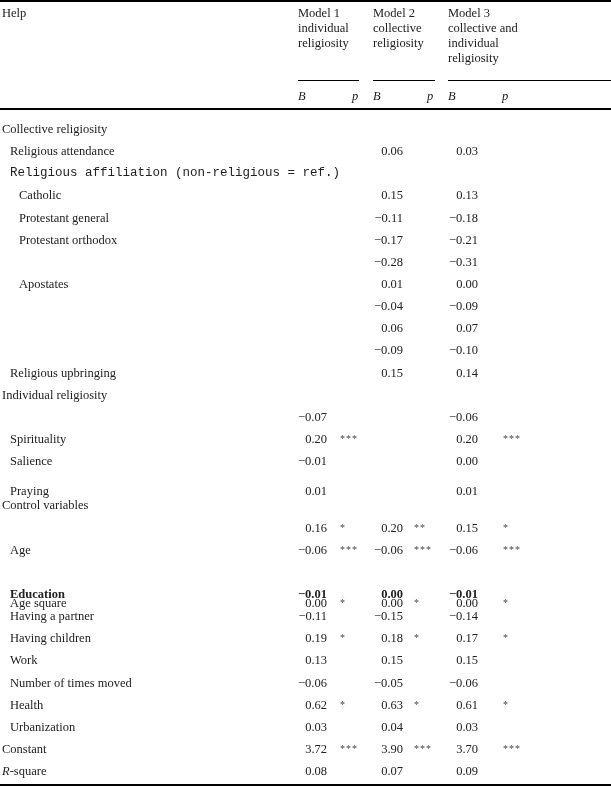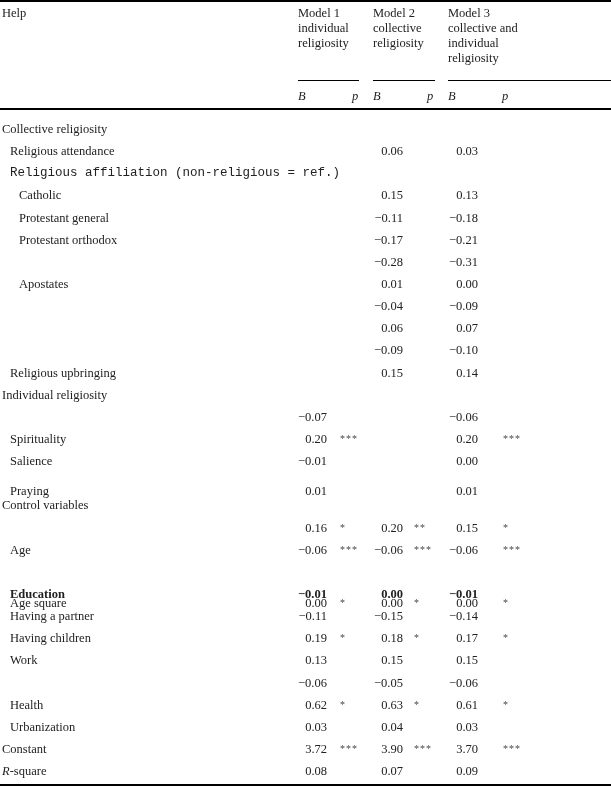--- a/index.html
+++ b/index.html
@@ -276,20 +276,21 @@
     <div class="row" style="top: 649.36px;">
       <span class="label lvl1">Work</span>
       <span class="b b1">0.13</span>
       <span class="p p1"></span>
       <span class="b b2">0.15</span>
       <span class="p p2"></span>
       <span class="b b3">0.15</span>
       <span class="p p3"></span>
     </div>
     <div class="row" style="top: 671.5px;">
+      <span class="label lvl1">Number of times moved</span>
       <span class="b b1">−0.06</span>
       <span class="p p1"></span>
       <span class="b b2">−0.05</span>
       <span class="p p2"></span>
       <span class="b b3">−0.06</span>
       <span class="p p3"></span>
     </div>
     <div class="row" style="top: 693.64px;">
       <span class="label lvl1">Health</span>
       <span class="b b1">0.62</span>

